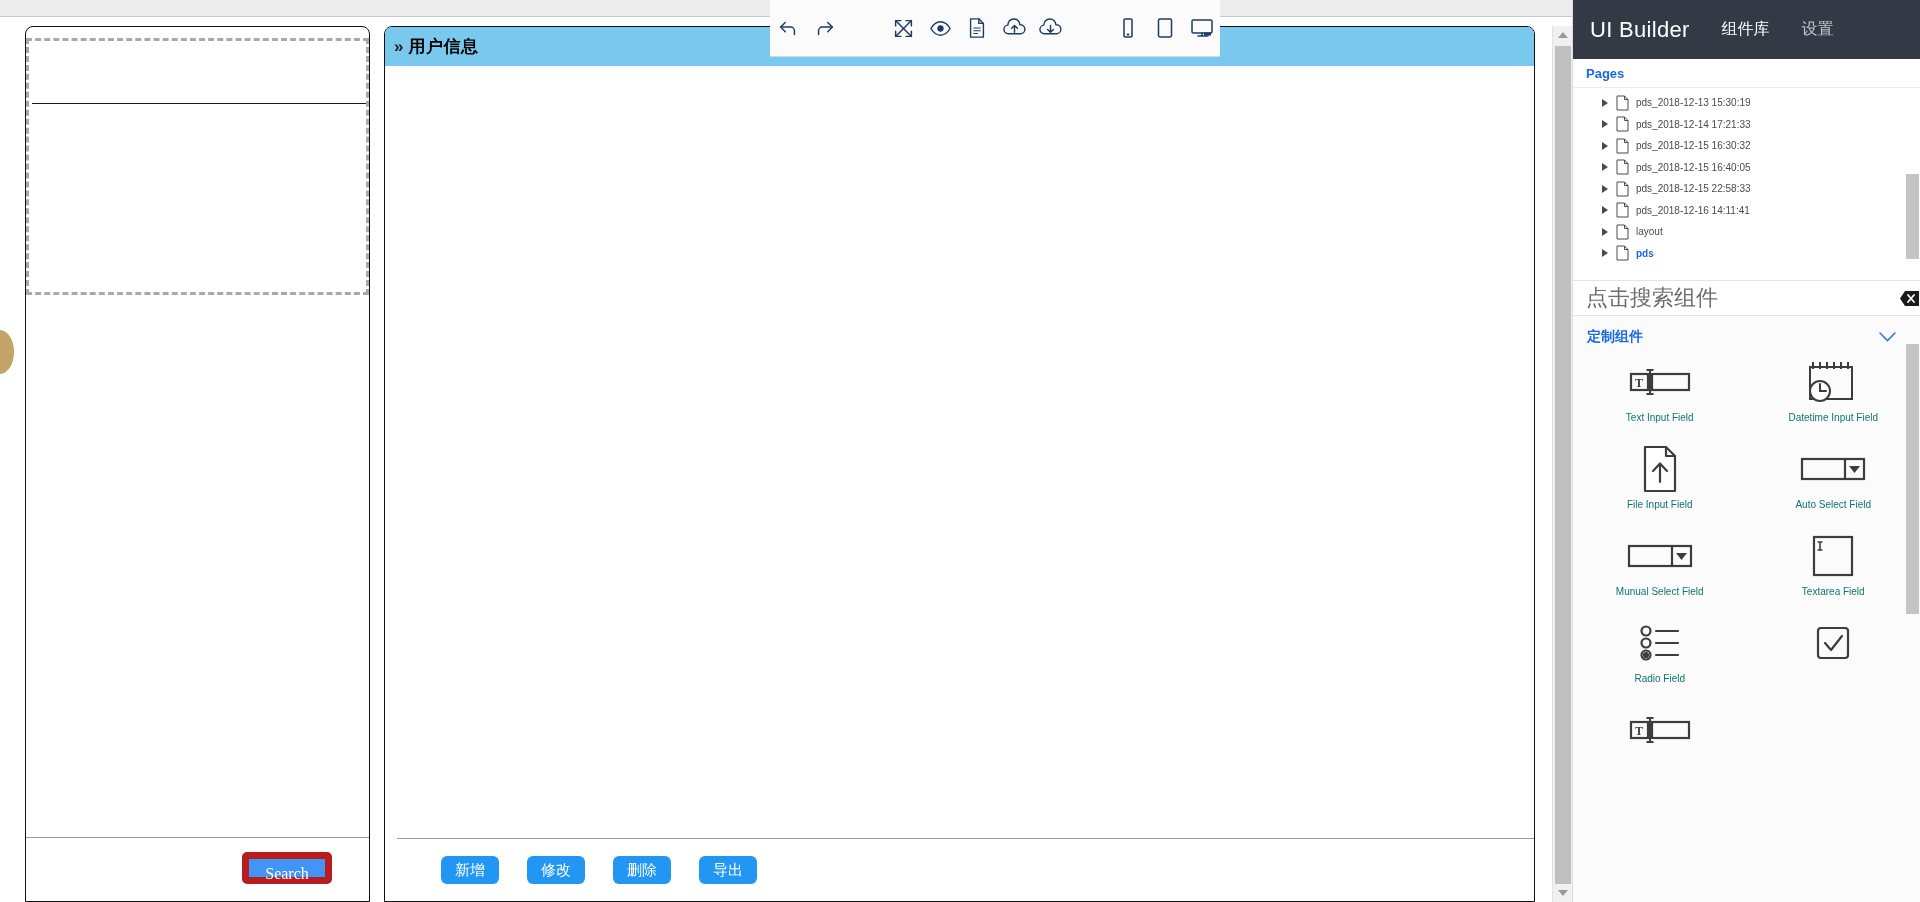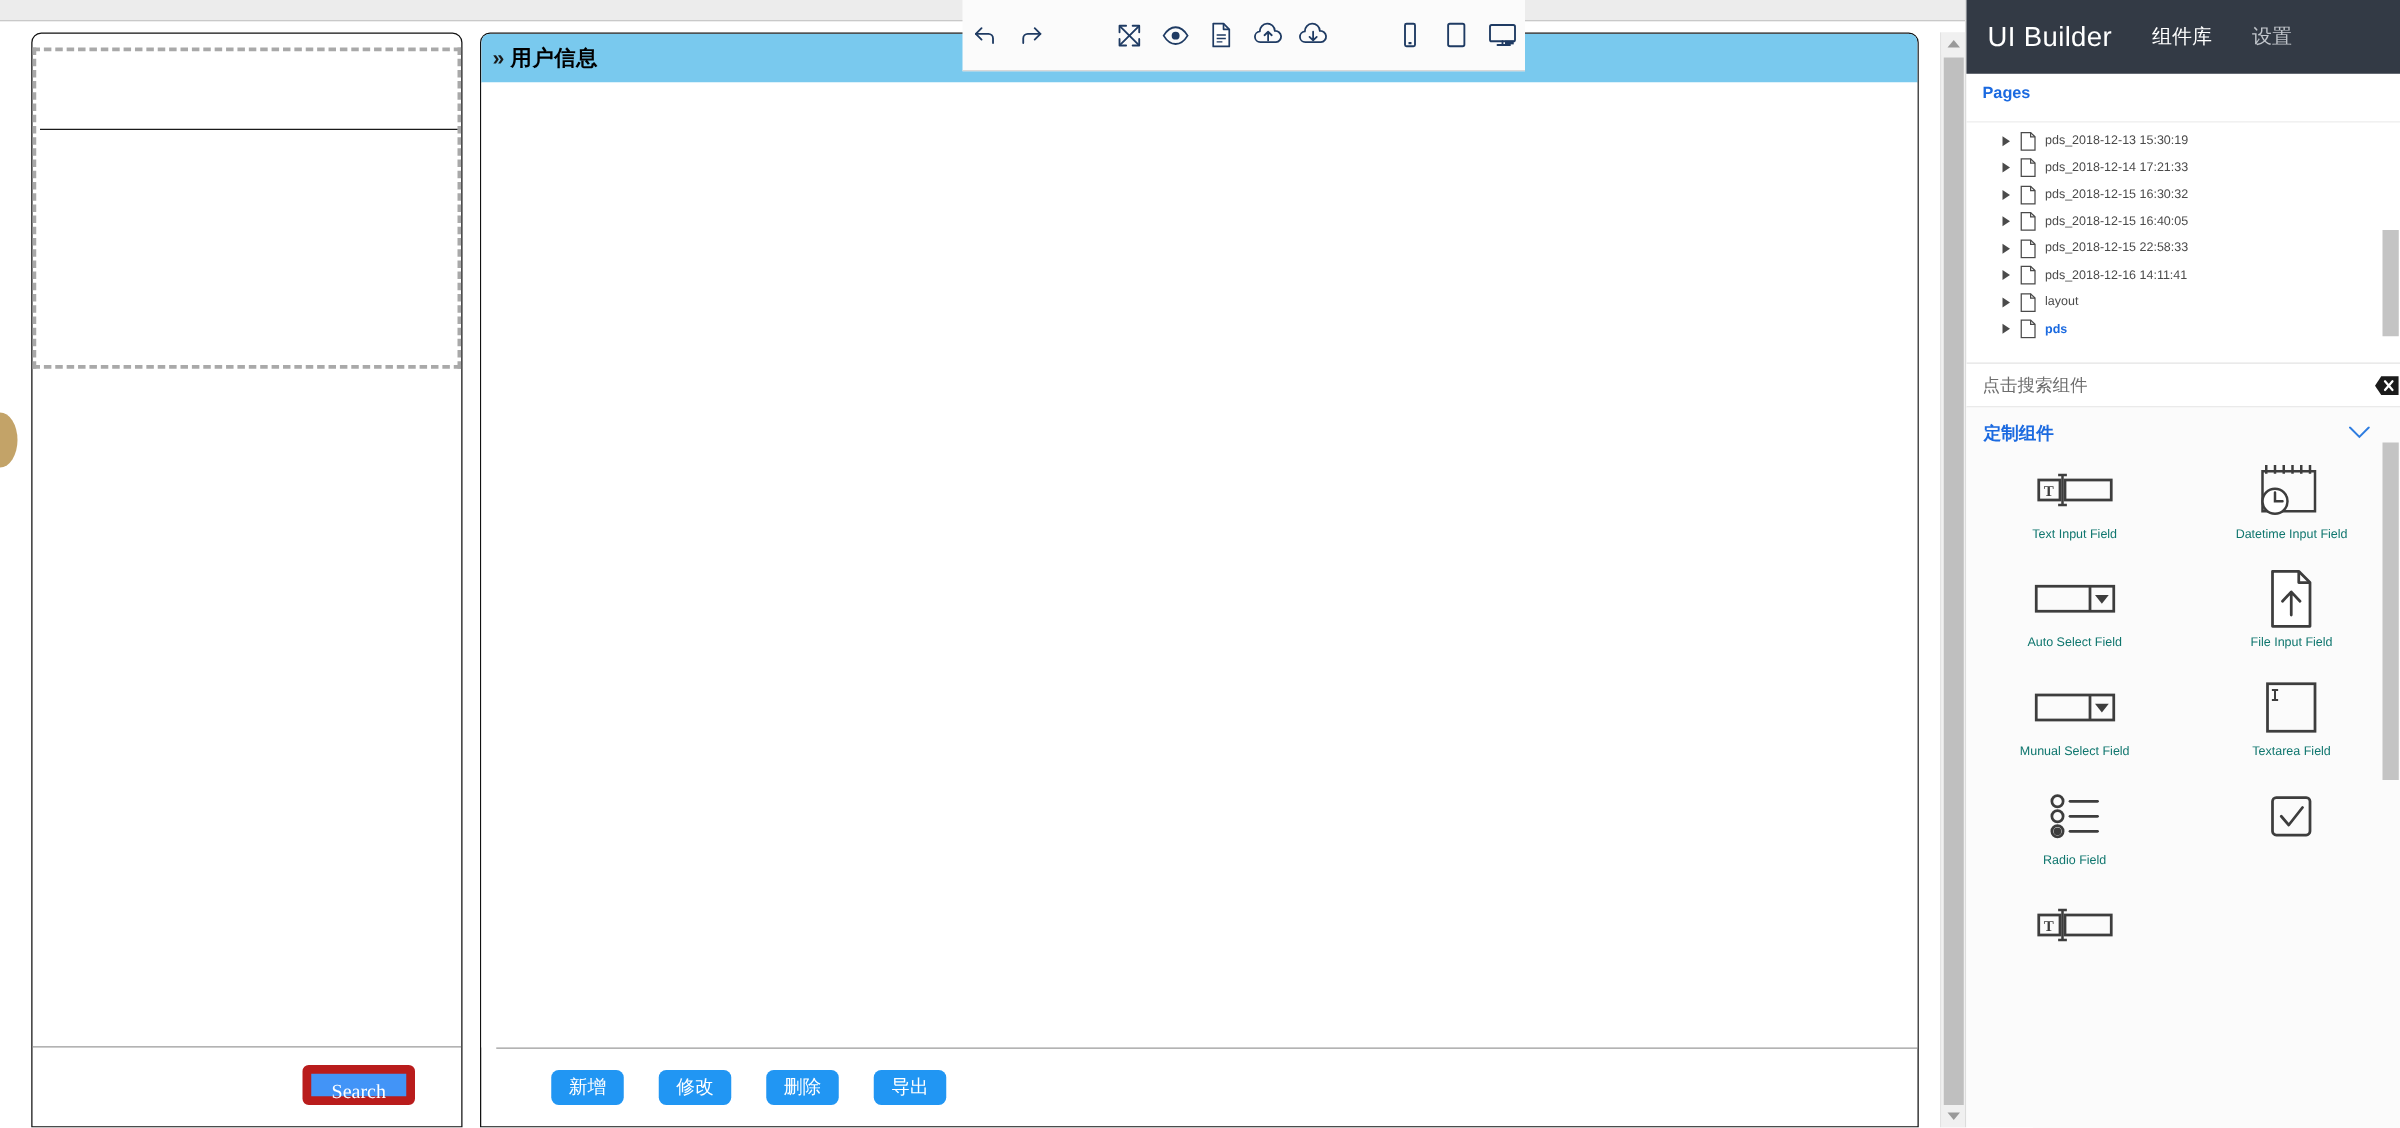--- a/index.html
+++ b/index.html
@@ -148,21 +148,21 @@
   }
   .sb-header {
     height: 59px; background: #333a45;
     display: flex; align-items: center; padding-left: 17px; gap: 32px;
   }
   .sb-brand { color: #fff; font-size: 22px; letter-spacing: .3px; }
   .sb-navlink { color: #fff; font-size: 16px; cursor: pointer; }
   .sb-navlink.dim { color: #c2c6cc; }
 
   .pages-label {
-    padding: 7px 0 16px 13px;
+    padding: 7px 0 6px 13px;
     color: #1b6ae0; font-size: 13px; font-weight: bold;
     border-bottom: 1px solid #ededed;
   }
   .tree { position: relative; padding: 4px 0 5px 0; height: 192px; }
   .tree-row {
     display: flex; align-items: center; height: 21.5px;
     padding-left: 25px; cursor: pointer; font-size: 10px; color: #4a4a4a;
   }
   .tree-caret {
     width: 14px; flex: none; display: flex; align-items: center;
@@ -183,21 +183,21 @@
   }
 
   .search-bar {
     position: relative;
     height: 36px; border-top: 1px solid #e4e4e4; border-bottom: 1px solid #e4e4e4;
     display: flex; align-items: center; padding-left: 13px;
     background: #fff;
   }
   .search-bar input {
     border: none; outline: none; flex: 1;
-    font-size: 14px; color: #000000; background: transparent;
+    font-size: 22px; color: #000000; background: transparent;
     font-family: "Liberation Sans", "DejaVu Sans", sans-serif;
   }
   .search-bar input::placeholder { color: #6d6d6d; }
   .clear-icon {
     position: absolute; right: 1px; top: 9px;
     width: 19px; height: 17px; cursor: pointer;
   }
 
   .comp-section { position: relative; background: #fbfbfb; height: 595px; }
   .comp-head {
@@ -486,38 +486,38 @@
               <rect x="5" y="9" width="42" height="32"></rect>
               <circle cx="15" cy="33" r="10" fill="#fff"></circle>
               <path d="M15 26 V33 H21" stroke-linecap="round"></path>
             </svg>
           </span>
           <span class="comp-name">Datetime Input Field</span>
         </div>
 
         <div class="comp-cell">
           <span class="comp-icon">
+            <svg width="44" height="50" viewBox="0 0 44 50" fill="none" stroke="#3d3d3d" stroke-width="2.2" stroke-linejoin="round">
+              <path d="M7 3 H28 L37 12 V47 H7 Z" fill="#fff"></path>
+              <path d="M28 3 V12 H37"></path>
+              <path d="M22 38 V20 M15 27 L22 19.5 L29 27" stroke-linecap="round"></path>
+            </svg>
+          </span>
+          <span class="comp-name">File Input Field</span>
+        </div>
+
+        <div class="comp-cell">
+          <span class="comp-icon">
             <svg width="66" height="26" viewBox="0 0 66 26" fill="none" stroke="#3d3d3d" stroke-width="2.2">
               <rect x="2" y="3" width="62" height="20"></rect>
               <path d="M45 3 V23"></path>
               <path d="M49 10 L60 10 L54.5 17 Z" fill="#3d3d3d" stroke="none"></path>
             </svg>
           </span>
           <span class="comp-name">Auto Select Field</span>
-        </div>
-
-        <div class="comp-cell">
-          <span class="comp-icon">
-            <svg width="44" height="50" viewBox="0 0 44 50" fill="none" stroke="#3d3d3d" stroke-width="2.2" stroke-linejoin="round">
-              <path d="M7 3 H28 L37 12 V47 H7 Z" fill="#fff"></path>
-              <path d="M28 3 V12 H37"></path>
-              <path d="M22 38 V20 M15 27 L22 19.5 L29 27" stroke-linecap="round"></path>
-            </svg>
-          </span>
-          <span class="comp-name">File Input Field</span>
         </div>
 
         <div class="comp-cell">
           <span class="comp-icon">
             <svg width="66" height="26" viewBox="0 0 66 26" fill="none" stroke="#3d3d3d" stroke-width="2.2">
               <rect x="2" y="3" width="62" height="20"></rect>
               <path d="M45 3 V23"></path>
               <path d="M49 10 L60 10 L54.5 17 Z" fill="#3d3d3d" stroke="none"></path>
             </svg>
           </span>

